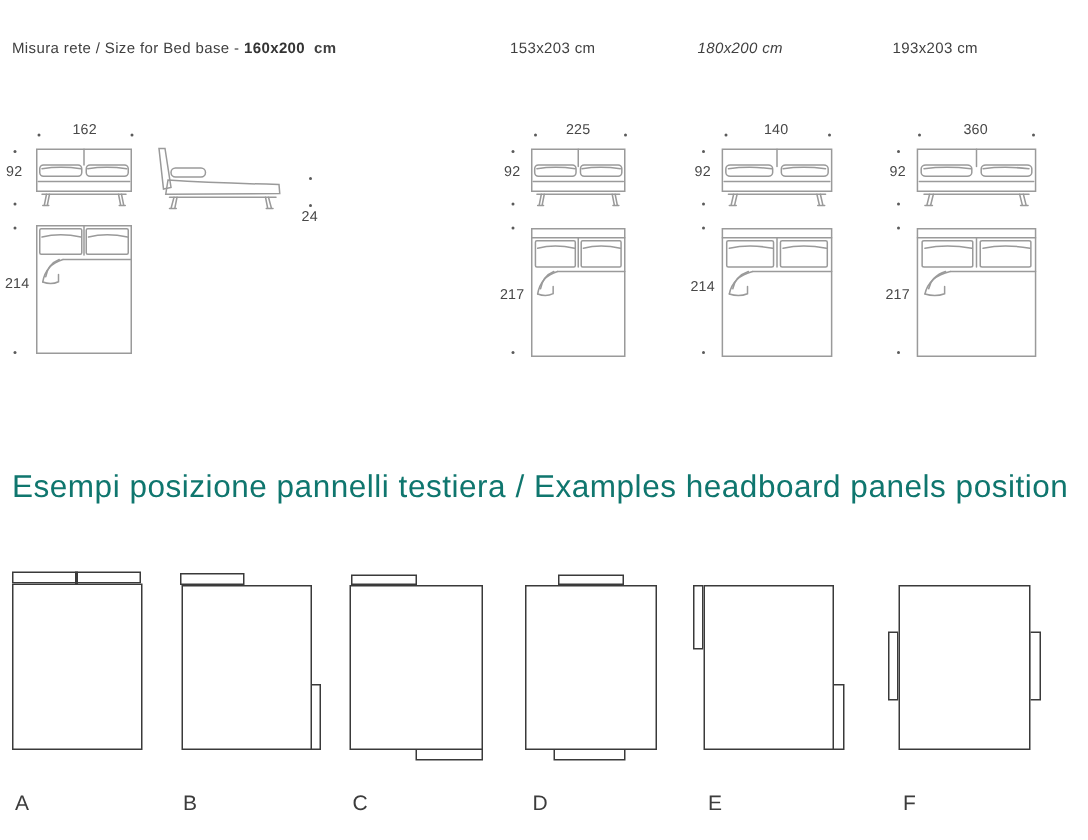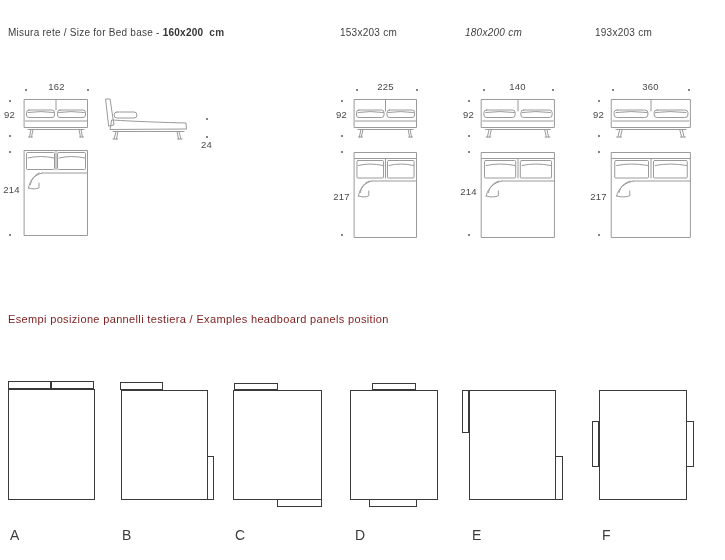--- a/index.html
+++ b/index.html
@@ -7,21 +7,21 @@
     width:725px;height:560px;background:#ffffff;position:relative;overflow:hidden;
     font-family:"Liberation Sans","DejaVu Sans",sans-serif;color:#3f3f3f;
   }
   .hdr{position:absolute;font-size:10px;letter-spacing:.25px;color:#3f3f3f;white-space:nowrap;}
   .hdr b{font-weight:bold;color:#333;}
   .hdr .unit{font-weight:bold;margin-left:6px;}
   .dim{position:absolute;font-size:9.5px;color:#484848;text-align:center;letter-spacing:.2px;line-height:10px;}
   .dot{position:absolute;width:2px;height:2px;background:#5a5a5a;border-radius:50%;}
   svg.draw{position:absolute;overflow:visible;}
   svg .ln{fill:none;stroke:#9a9a9a;stroke-width:1;vector-effect:non-scaling-stroke;stroke-linecap:round;}
-  .section-title{position:absolute;font-size:11px;letter-spacing:.35px;color:#7f1d1d;white-space:nowrap;}
+  .section-title{position:absolute;font-size:21px;letter-spacing:.35px;color:#0f766e;white-space:nowrap;}
   .ex-rect{position:absolute;border:1.5px solid #3a3a3a;background:#fff;box-sizing:border-box;z-index:2;}
   .ex-strip{position:absolute;border:1px solid #3a3a3a;background:#fff;box-sizing:border-box;z-index:1;}
   .ex-divider{position:absolute;width:2px;background:#3a3a3a;z-index:3;}
   .ex-label{position:absolute;font-size:14px;color:#3c3c3c;}
 </style>
 </head>
 <body>
 
 <div class="hdr" style="left:8px;top:27px;"><span>Misura rete / Size for Bed base - </span><b>160x200</b><span class="unit">cm</span></div>
 <div class="hdr" style="left:340px;top:27px;text-align:right;">153x203 cm</div>

